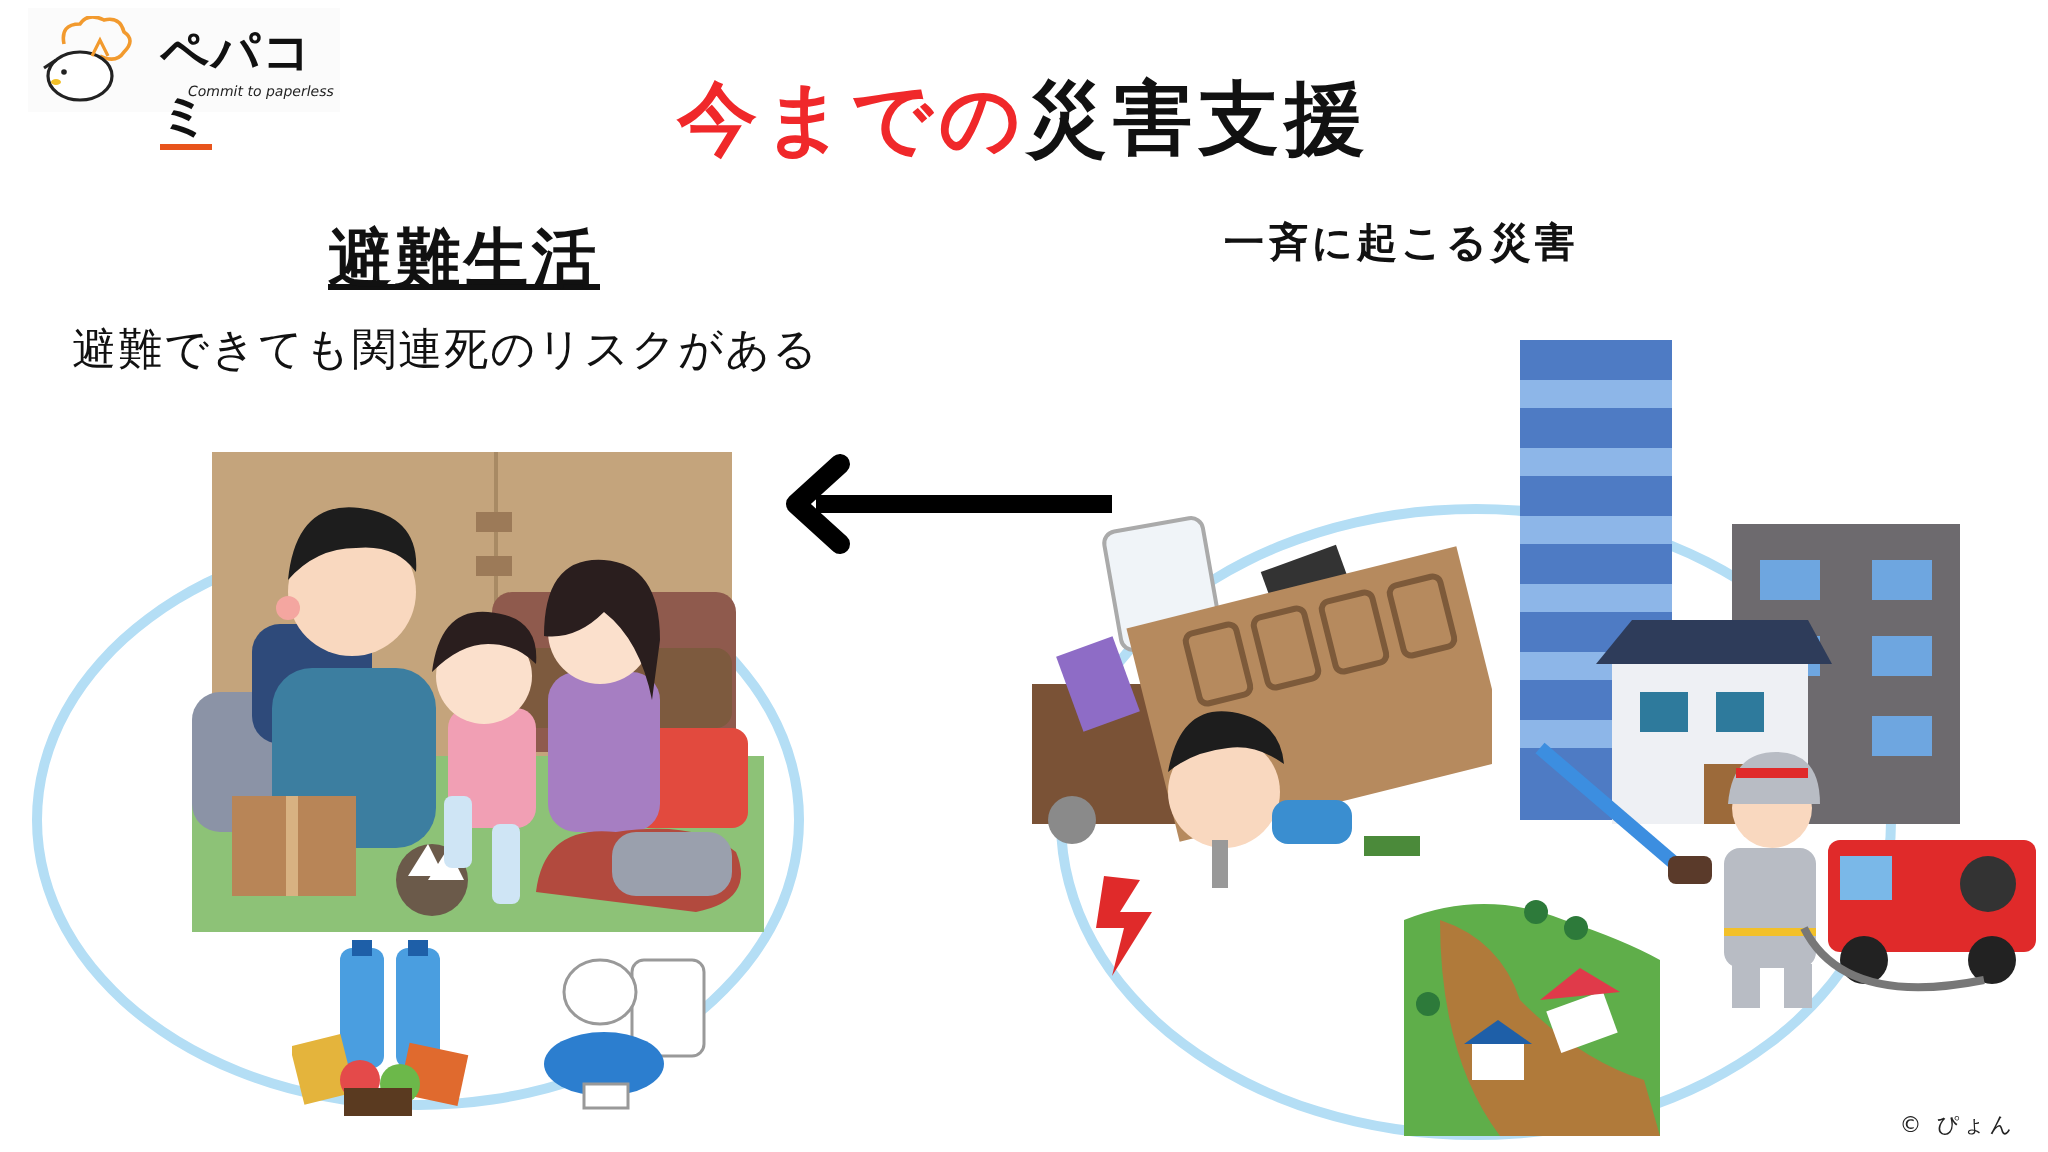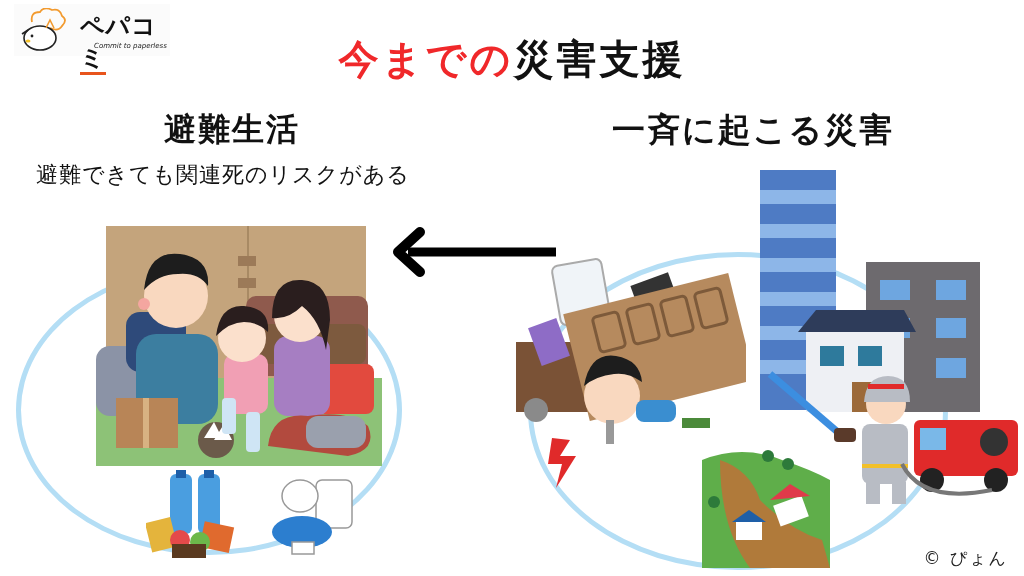--- a/index.html
+++ b/index.html
@@ -9,31 +9,31 @@
   .logo { position: absolute; left: 14px; top: 4px; width: 156px; height: 52px; background: #fbfbfb; }
   .logo-mascot { position: absolute; left: 4px; top: 4px; width: 50px; height: 46px; }
   .logo-name { position: absolute; left: 66px; top: 6px; font-size: 24px; font-weight: bold; letter-spacing: 1px; color: #111; }
   .logo-name .mi { color: #111; border-bottom: 3px solid #e8541c; }
   .logo-tag { position: absolute; left: 80px; top: 38px; font-size: 7px; color: #222; font-style: italic; }
 
   .title { position: absolute; left: 0; width: 1024px; top: 32px; text-align: center; font-size: 40px; font-weight: bold; letter-spacing: 3px; }
   .title .red { color: #f0282a; }
   .title .black { color: #111; }
 
-  .left-heading { position: absolute; left: 164px; top: 108px; font-size: 32px; font-weight: bold; letter-spacing: 2px; }
+  .left-heading { position: absolute; left: 164px; top: 108px; font-size: 32px; font-weight: bold; letter-spacing: 2px; text-decoration: underline; }
   .left-sub { position: absolute; left: 36px; top: 160px; font-size: 22px; font-weight: normal; letter-spacing: 1px; }
-  .right-heading { position: absolute; left: 612px; top: 108px; font-size: 33px; font-weight: bold; letter-spacing: 2px; }
+  .right-heading { position: absolute; left: 612px; top: 108px; font-size: 20px; font-weight: bold; letter-spacing: 2px; }
 
   .arrow { position: absolute; left: 388px; top: 226px; width: 172px; height: 52px; }
 
   .ellipse-left { position: absolute; left: 16px; top: 265px; width: 386px; height: 290px; border: 5px solid #b4def5; border-radius: 50%; }
   .ellipse-right { position: absolute; left: 528px; top: 252px; width: 420px; height: 318px; border: 5px solid #b4def5; border-radius: 50%; }
 
   .illust { position: absolute; }
-  .credit { position: absolute; right: 16px; bottom: 6px; font-size: 17px; color: #222; letter-spacing: 2px; }
+  .credit { position: absolute; right: 16px; bottom: 6px; font-size: 11px; color: #222; letter-spacing: 2px; }
 </style>
 </head>
 <body>
 
 <div class="logo">
   <svg class="logo-mascot" viewBox="0 0 50 46">
     <path d="M14 14 q-2 -10 8 -10 q4 -6 12 -2 q8 -2 10 6 q6 4 0 10 q-4 6 -12 2" fill="none" stroke="#f29a2e" stroke-width="1.8"></path>
     <ellipse cx="22" cy="30" rx="16" ry="12" fill="#fff" stroke="#222" stroke-width="1.6"></ellipse>
     <path d="M4 26 l6 -4" stroke="#222" stroke-width="1.6"></path>
     <circle cx="14" cy="28" r="1.4" fill="#222"></circle>

